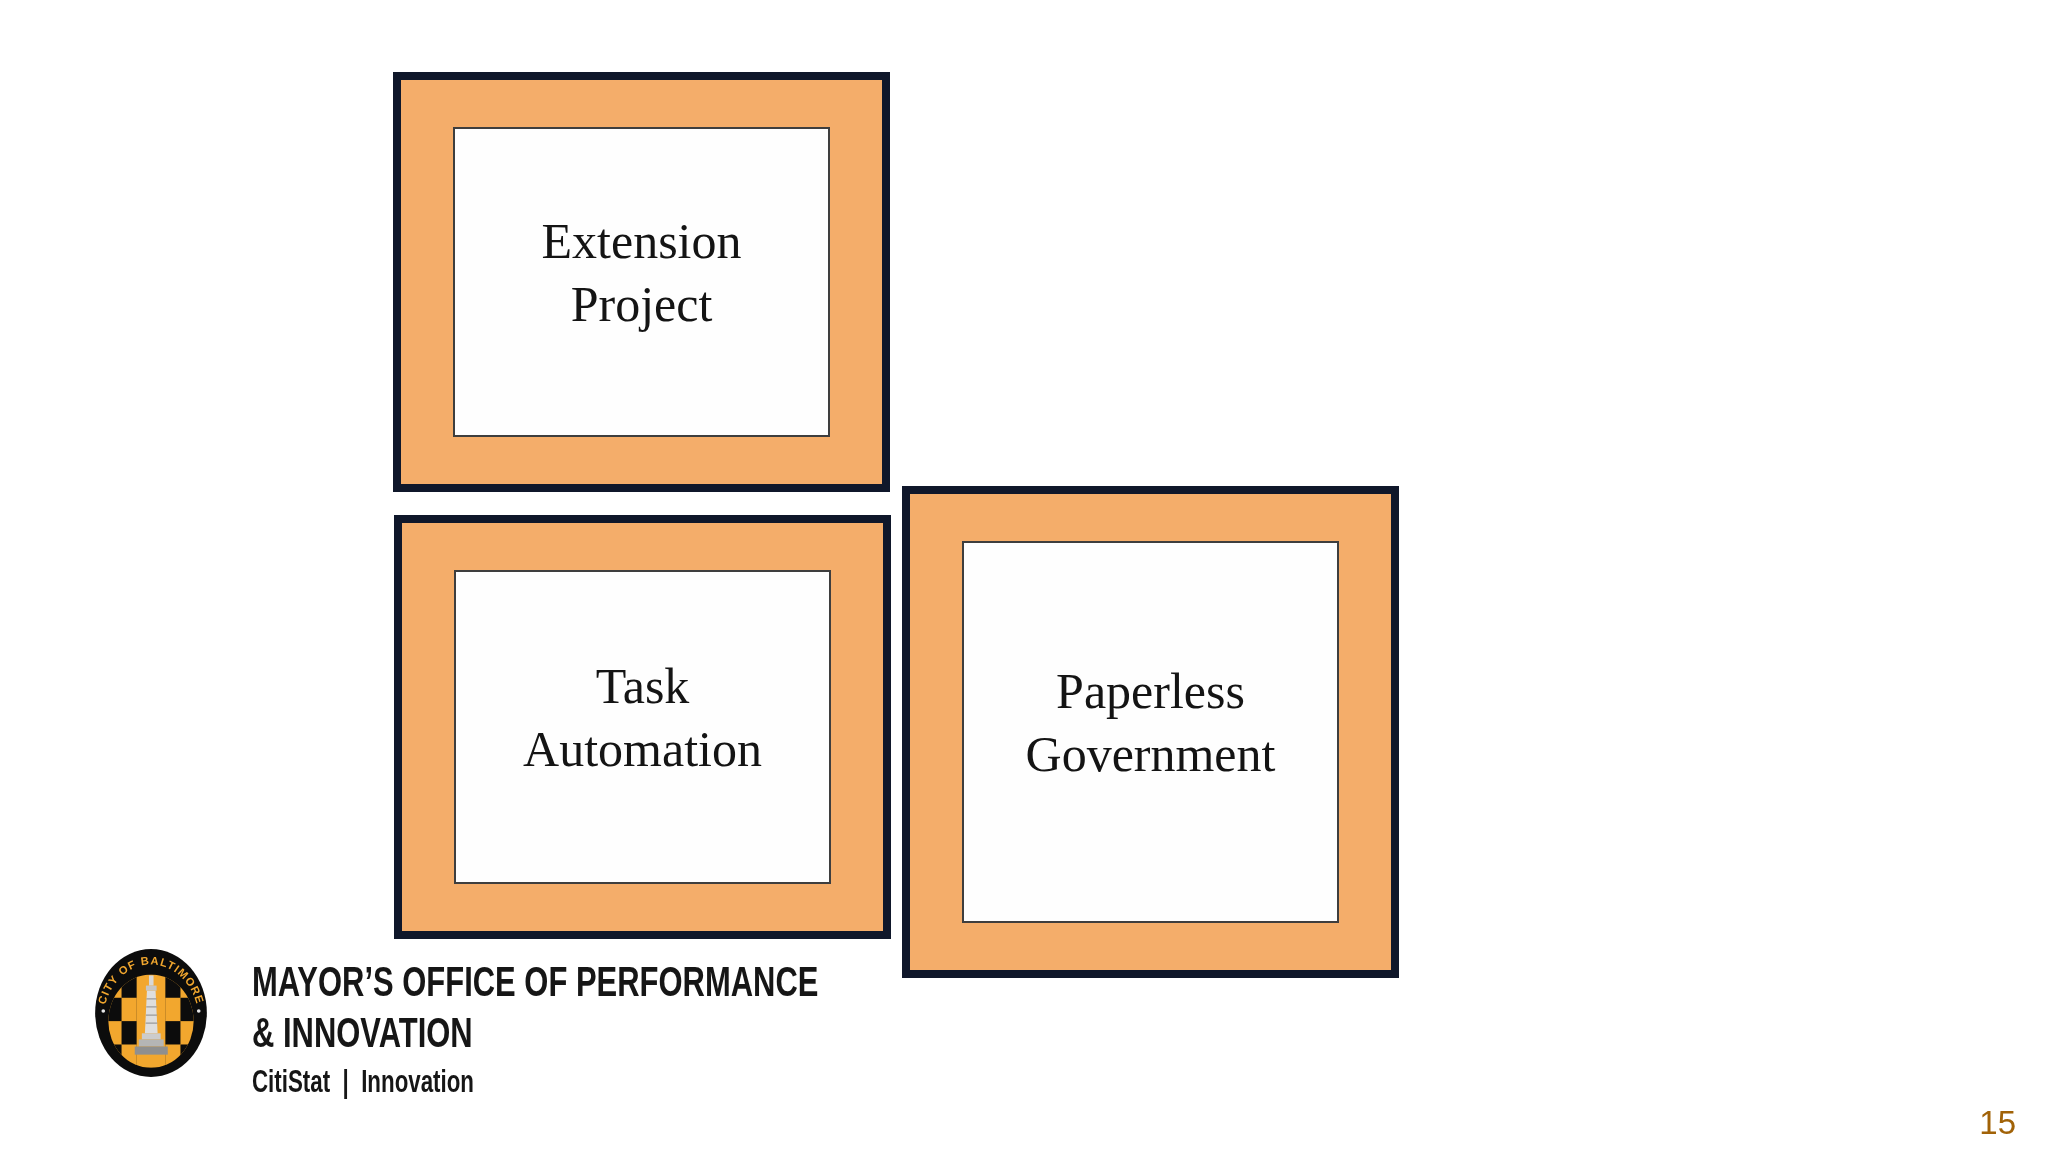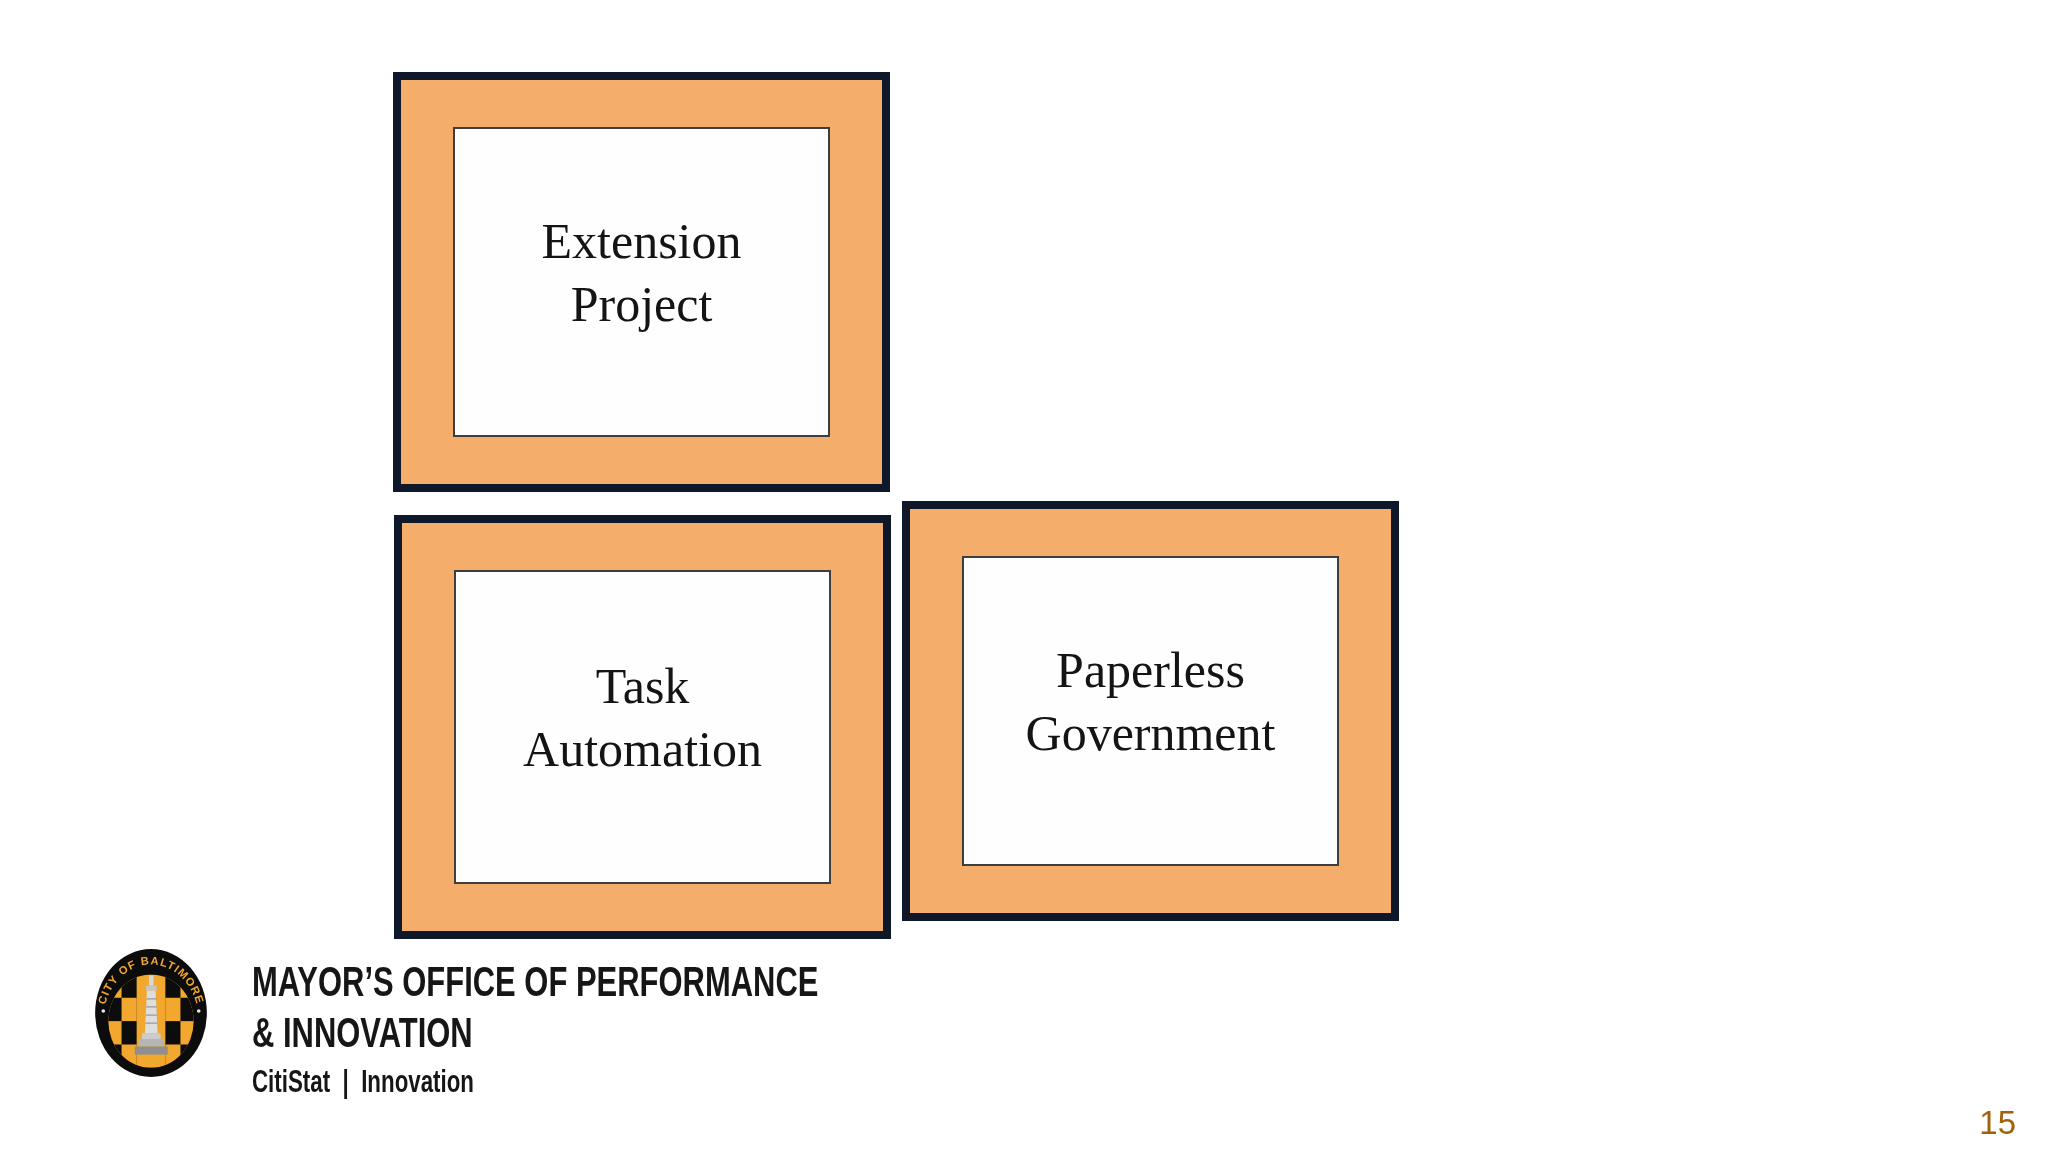--- a/index.html
+++ b/index.html
@@ -15,21 +15,21 @@
   
   .card {
     position: absolute;
     background: #F4AD6A;
     border: 8px solid #0f172a;
     box-sizing: border-box;
     padding-left: 8px;
   }
   .card-1 { left: 393px; top: 72px;  width: 497px; height: 420px; }
   .card-2 { left: 394px; top: 515px; width: 497px; height: 424px; }
-  .card-3 { left: 902px; top: 501px; width: 497px; height: 420px; }
+  .card-3 { left: 902px; top: 486px; width: 497px; height: 492px; }
   .card-inner {
     position: absolute;
     left: 52px; right: 52px; top: 47px; bottom: 47px;
     background: #FEFEFE;
     border: 2px solid #3E3E3E;
     display: flex;
     align-items: center;
     justify-content: center;
   }
   .card-label {

